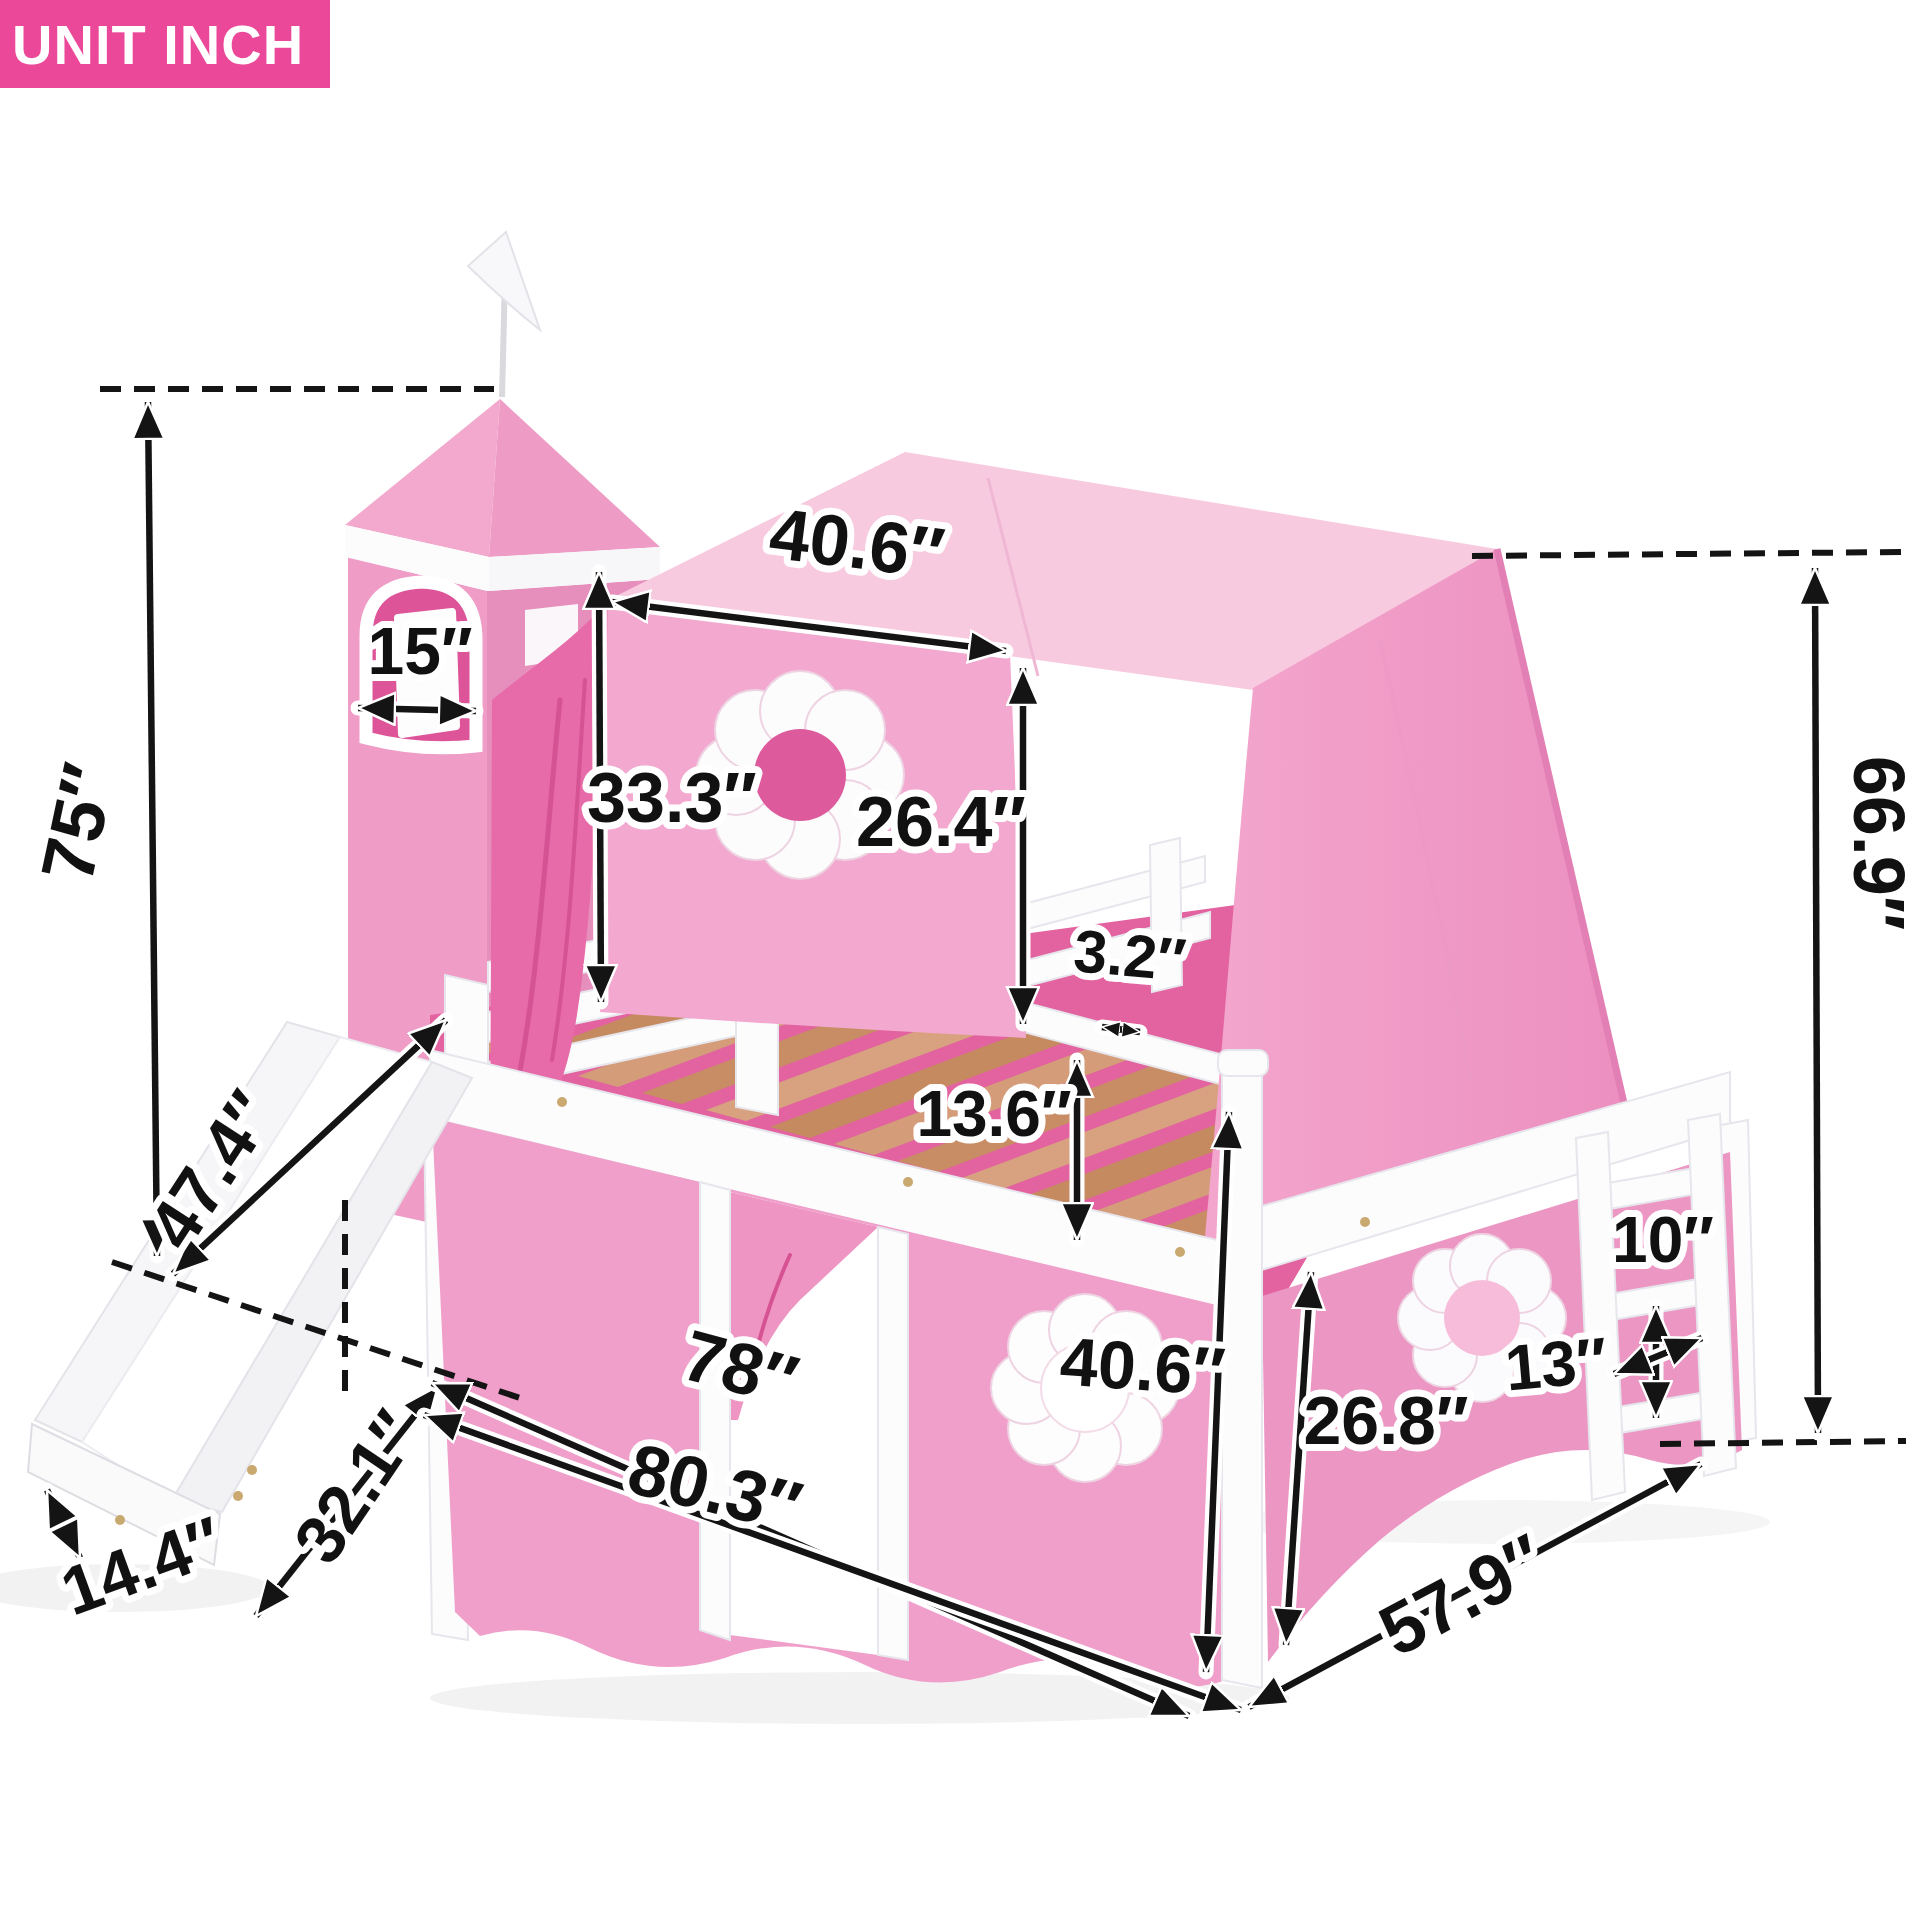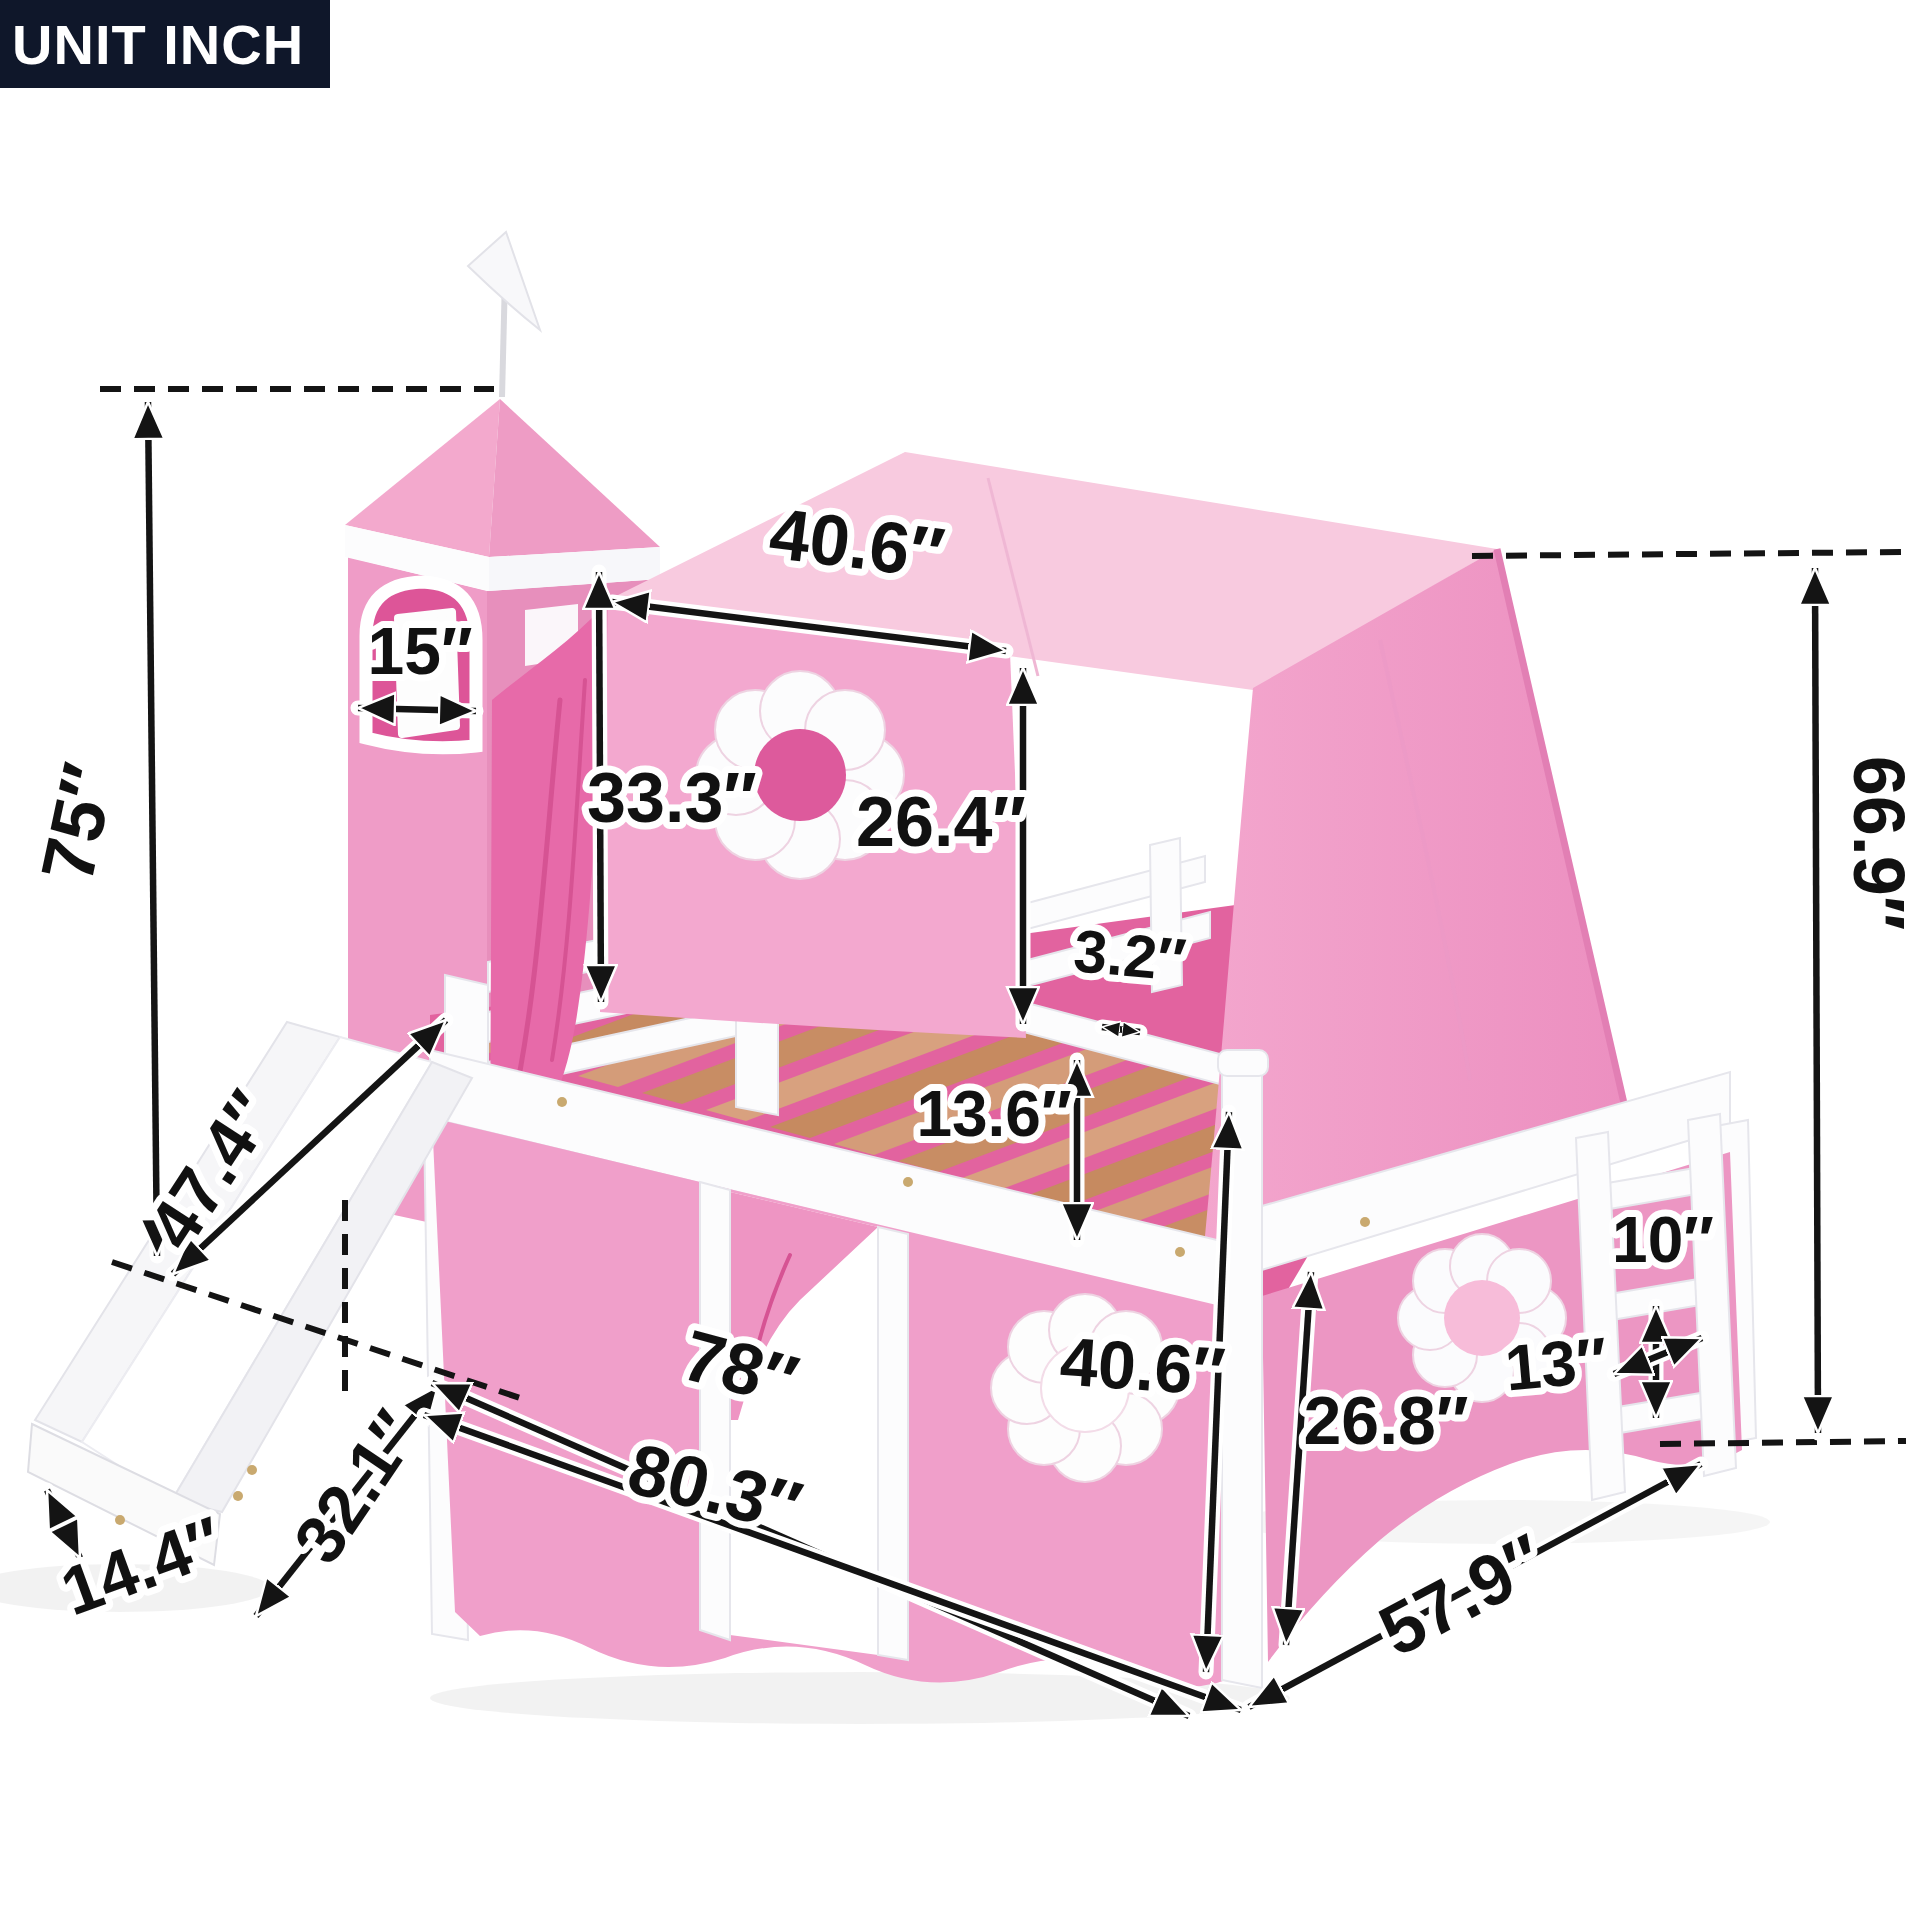--- a/index.html
+++ b/index.html
@@ -1,18 +1,18 @@
 <!DOCTYPE html>
 <html><head>
 <meta charset="utf-8">
 <style>
   html,body{margin:0;padding:0;background:#fff;}
   .page{position:relative;width:1920px;height:1920px;background:#ffffff;overflow:hidden;
         font-family:"Liberation Sans",sans-serif;}
-  .unit-badge{position:absolute;left:0;top:0;width:330px;height:88px;background:#0f172a;
+  .unit-badge{position:absolute;left:0;top:0;width:330px;height:88px;background:#ec4899;
       color:#fff;display:flex;align-items:center;padding-left:12px;box-sizing:border-box;
       font-size:56px;font-weight:700;letter-spacing:1px;}
   svg{position:absolute;left:0;top:0;}
   .halo{stroke:#ffffff;stroke-width:15;fill:none;stroke-linecap:round;}
   .ink{stroke:#141414;stroke-width:6.5;fill:none;}
   .dash{stroke:#141414;stroke-width:6;fill:none;stroke-dasharray:21 13;}
   .dim-label{font-family:"Liberation Sans",sans-serif;font-weight:700;fill:#111;
       stroke:#fff;stroke-width:14;paint-order:stroke;stroke-linejoin:round;text-anchor:middle;}
   .white{fill:#fcfcfd;stroke:#e6e6ec;stroke-width:2;}
   .fold{stroke:#d65393;fill:none;stroke-linecap:round;}

